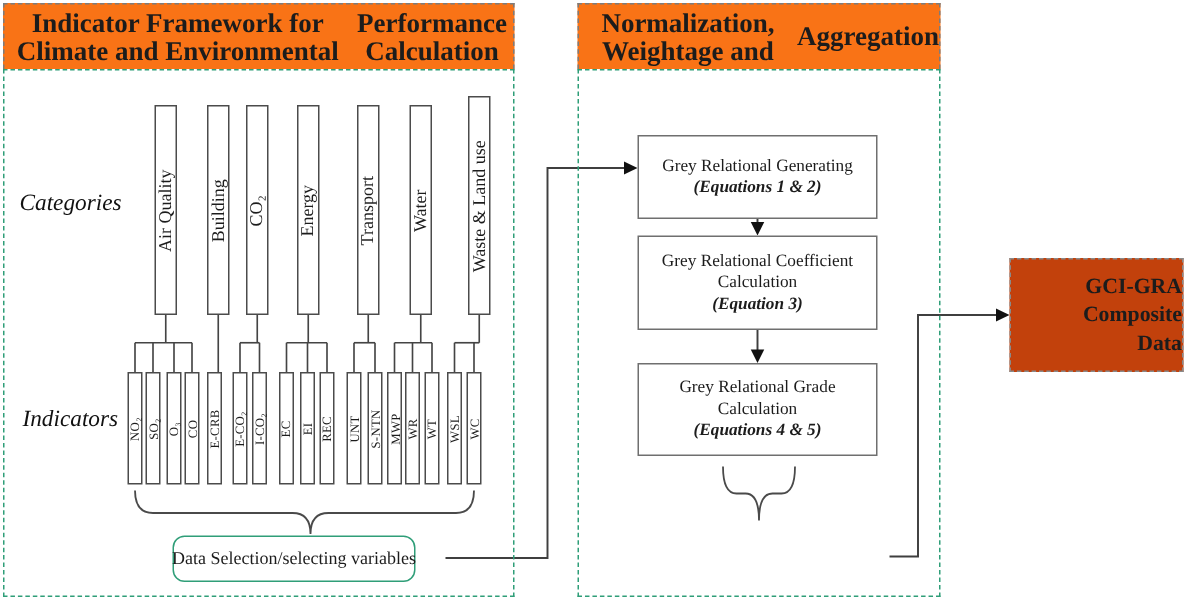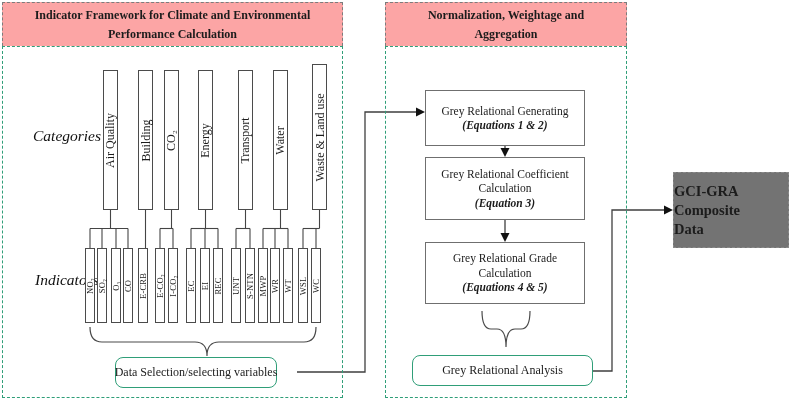--- a/index.html
+++ b/index.html
@@ -1,44 +1,44 @@
 <!DOCTYPE html>
 <html><head>
 <meta charset="utf-8">
 <style>
   * { box-sizing: border-box; margin: 0; padding: 0; }
   html,body { background:#ffffff; }
   body { font-family:"Liberation Serif", serif; color:#1c1c1c; }
   .canvas { position:relative; width:790px; height:406px; background:#fff; overflow:hidden; }
 
-  .panel-title { position:absolute; border:1px dashed #7c7c7c; border-bottom:none; background:#fca5a5;
-                 display:flex; flex-direction:column; align-items:center; justify-content:center;
-                 text-align:center; font-weight:bold; font-size:12px; line-height:19px; }
+  .panel-title { position:absolute; border:1px dashed #7c7c7c; border-bottom:none; background:#f97316;
+                 display:flex; align-items:center; justify-content:center;
+                 text-align:center; font-weight:bold; font-size:18px; line-height:19px; }
   .panel-body  { position:absolute; border:1px dashed #2F9E78; background:transparent; }
 
-  .side-label { position:absolute; font-style:italic; font-size:15.5px; color:#111;margin-left:20px; }
+  .side-label { position:absolute; font-style:italic; font-size:15.5px; color:#111; }
 
   .vbox { position:absolute; background:#fff; border:1px solid #4b4b4b;
           display:flex; align-items:center; justify-content:center; }
   .vbox span { transform:rotate(-90deg); white-space:nowrap; }
   .cat { top:70px; width:15px; height:140px; }
   .cat span { font-size:12px; }
   .ind { top:248px; width:10px; height:75px; }
   .ind span { font-size:8.5px; letter-spacing:0.2px; }
 
   .stepbox { position:absolute; background:#fff; border:1px solid #6f6f6f;
              display:flex; flex-direction:column; align-items:center; justify-content:center;
              text-align:center; font-size:11.5px; line-height:14.5px; }
   .stepeq { font-style:italic; font-weight:bold; }
 
   .pill { position:absolute; background:#fff; border:1.4px solid #2F9E78; border-radius:8px;
           display:flex; align-items:center; justify-content:center; font-size:12px; white-space:nowrap; }
 
-  .outbox { position:absolute; background:#737373; border:1.5px dashed #8a8a8a;
-            display:flex; flex-direction:column; align-items:flex-start; justify-content:center;
+  .outbox { position:absolute; background:#c2410c; border:1.5px dashed #8a8a8a;
+            display:flex; flex-direction:column; align-items:flex-end; justify-content:center;
             font-weight:bold; font-size:14.5px; line-height:19px; text-align:center; }
 
   svg.connectors { position:absolute; left:0; top:0; }
 </style>
 </head>
 <body>
 
 <div class="canvas">
 
   <svg class="connectors" width="790" height="406" viewBox="0 0 790 406">
@@ -203,21 +203,20 @@
     <div>Calculation</div>
     <div class="stepeq">(Equation 3)</div>
   </div>
 
   <div class="stepbox" style="left:425px;top:242px;width:160px;height:62px">
     <div>Grey Relational Grade</div>
     <div>Calculation</div>
     <div class="stepeq">(Equations 4 &amp; 5)</div>
   </div>
 
-  <div class="pill" style="left:412px;top:355px;width:181px;height:31px">Grey Relational Analysis</div>
 
   <div class="outbox" style="left:673px;top:172px;width:116px;height:76px">
     <div>GCI-GRA</div>
     <div>Composite</div>
     <div>Data</div>
   </div>
 
 </div>
 
 </body></html>

